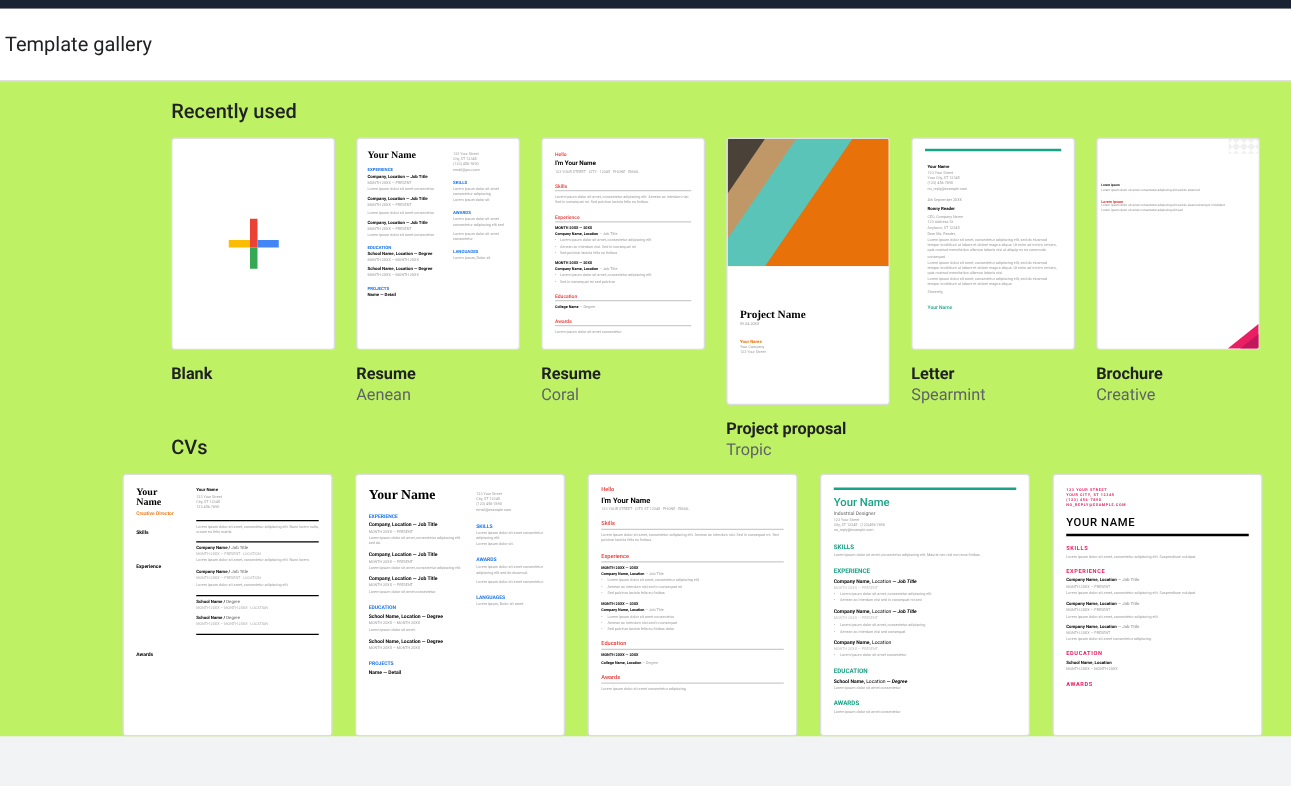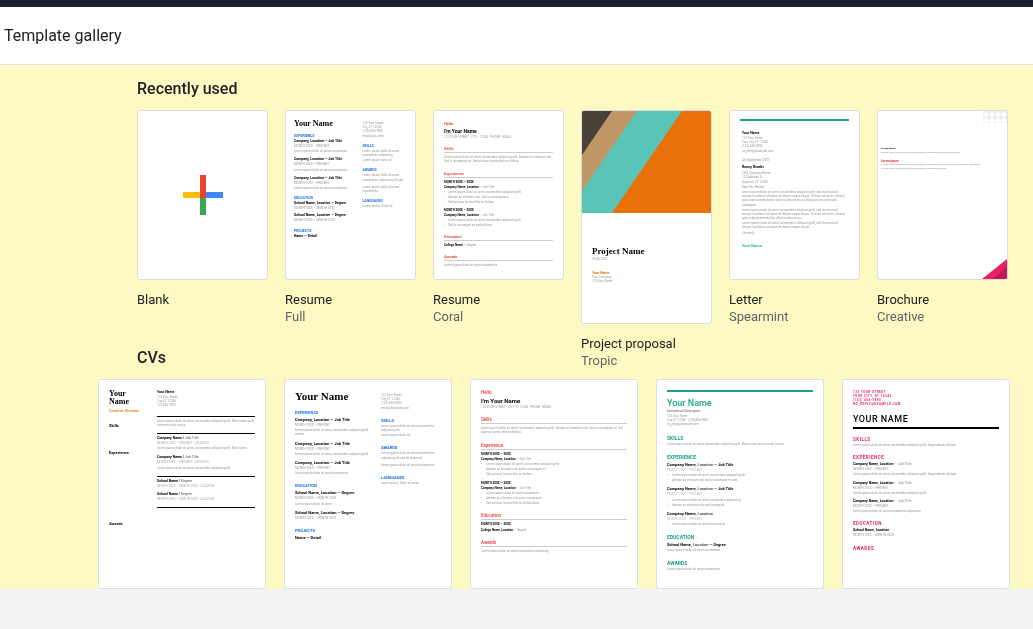--- a/index.html
+++ b/index.html
@@ -23,21 +23,21 @@
     padding-left: 4px;
     border-bottom: 1px solid #e0e0e0;
   }
   .header-title {
     font-size: 16px;
     color: #202124;
     font-weight: 400;
   }
   .content {
     padding: 14px 0 0 0;
-    background: #fef9c3;
+    background: #bef264;
   }
   .section-title {
     font-size: 16px;
     color: #202124;
     font-weight: 500;
     margin: 0 0 12px 137px;
   }
   .template-row {
     display: flex;
     gap: 17px;
@@ -52,21 +52,21 @@
     border: 1px solid #dadce0;
     border-radius: 3px;
     cursor: pointer;
     overflow: hidden;
     position: relative;
   }
   .tname {
     font-size: 13px;
     color: #202124;
     margin-top: 12px;
-    font-weight: 400;
+    font-weight: 700;
   }
   .tsub {
     font-size: 13px;
     color: #5f6368;
     margin-top: 2px;
   }
   
   .plus-wrap {
     display:flex; align-items:center; justify-content:center;
     width:100%; height:100%;
@@ -233,21 +233,21 @@
           <div class="tiny">Lorem ipsum dolor sit amet consectetur adipiscing</div>
           <div class="tiny">Lorem ipsum dolor sit</div>
           <div class="rs-head">AWARDS</div>
           <div class="tiny">Lorem ipsum dolor sit amet consectetur adipiscing elit sed</div>
           <div class="tiny" style="margin-top:3px">Lorem ipsum dolor sit amet consectetur</div>
           <div class="rs-head">LANGUAGES</div>
           <div class="tiny">Lorem ipsum, Dolor sit</div>
         </div>
       </div>
       <div class="tname">Resume</div>
-      <div class="tsub">Full</div>
+      <div class="tsub">Aenean</div>
     </div>
 
     <div class="template-card">
       <div class="thumb resume-coral">
         <div class="rc-red">Hello</div>
         <div class="rc-name">I'm Your Name</div>
         <div class="tiny">123 YOUR STREET · CITY · 12345 · PHONE · EMAIL</div>
         <div class="rc-head">Skills</div>
           <div class="rc-line"></div>
         <div class="tiny">Lorem ipsum dolor sit amet, consectetur adipiscing elit. Aenean ac interdum nisi. Sed in consequat mi. Sed pulvinar lacinia felis eu finibus.</div>

